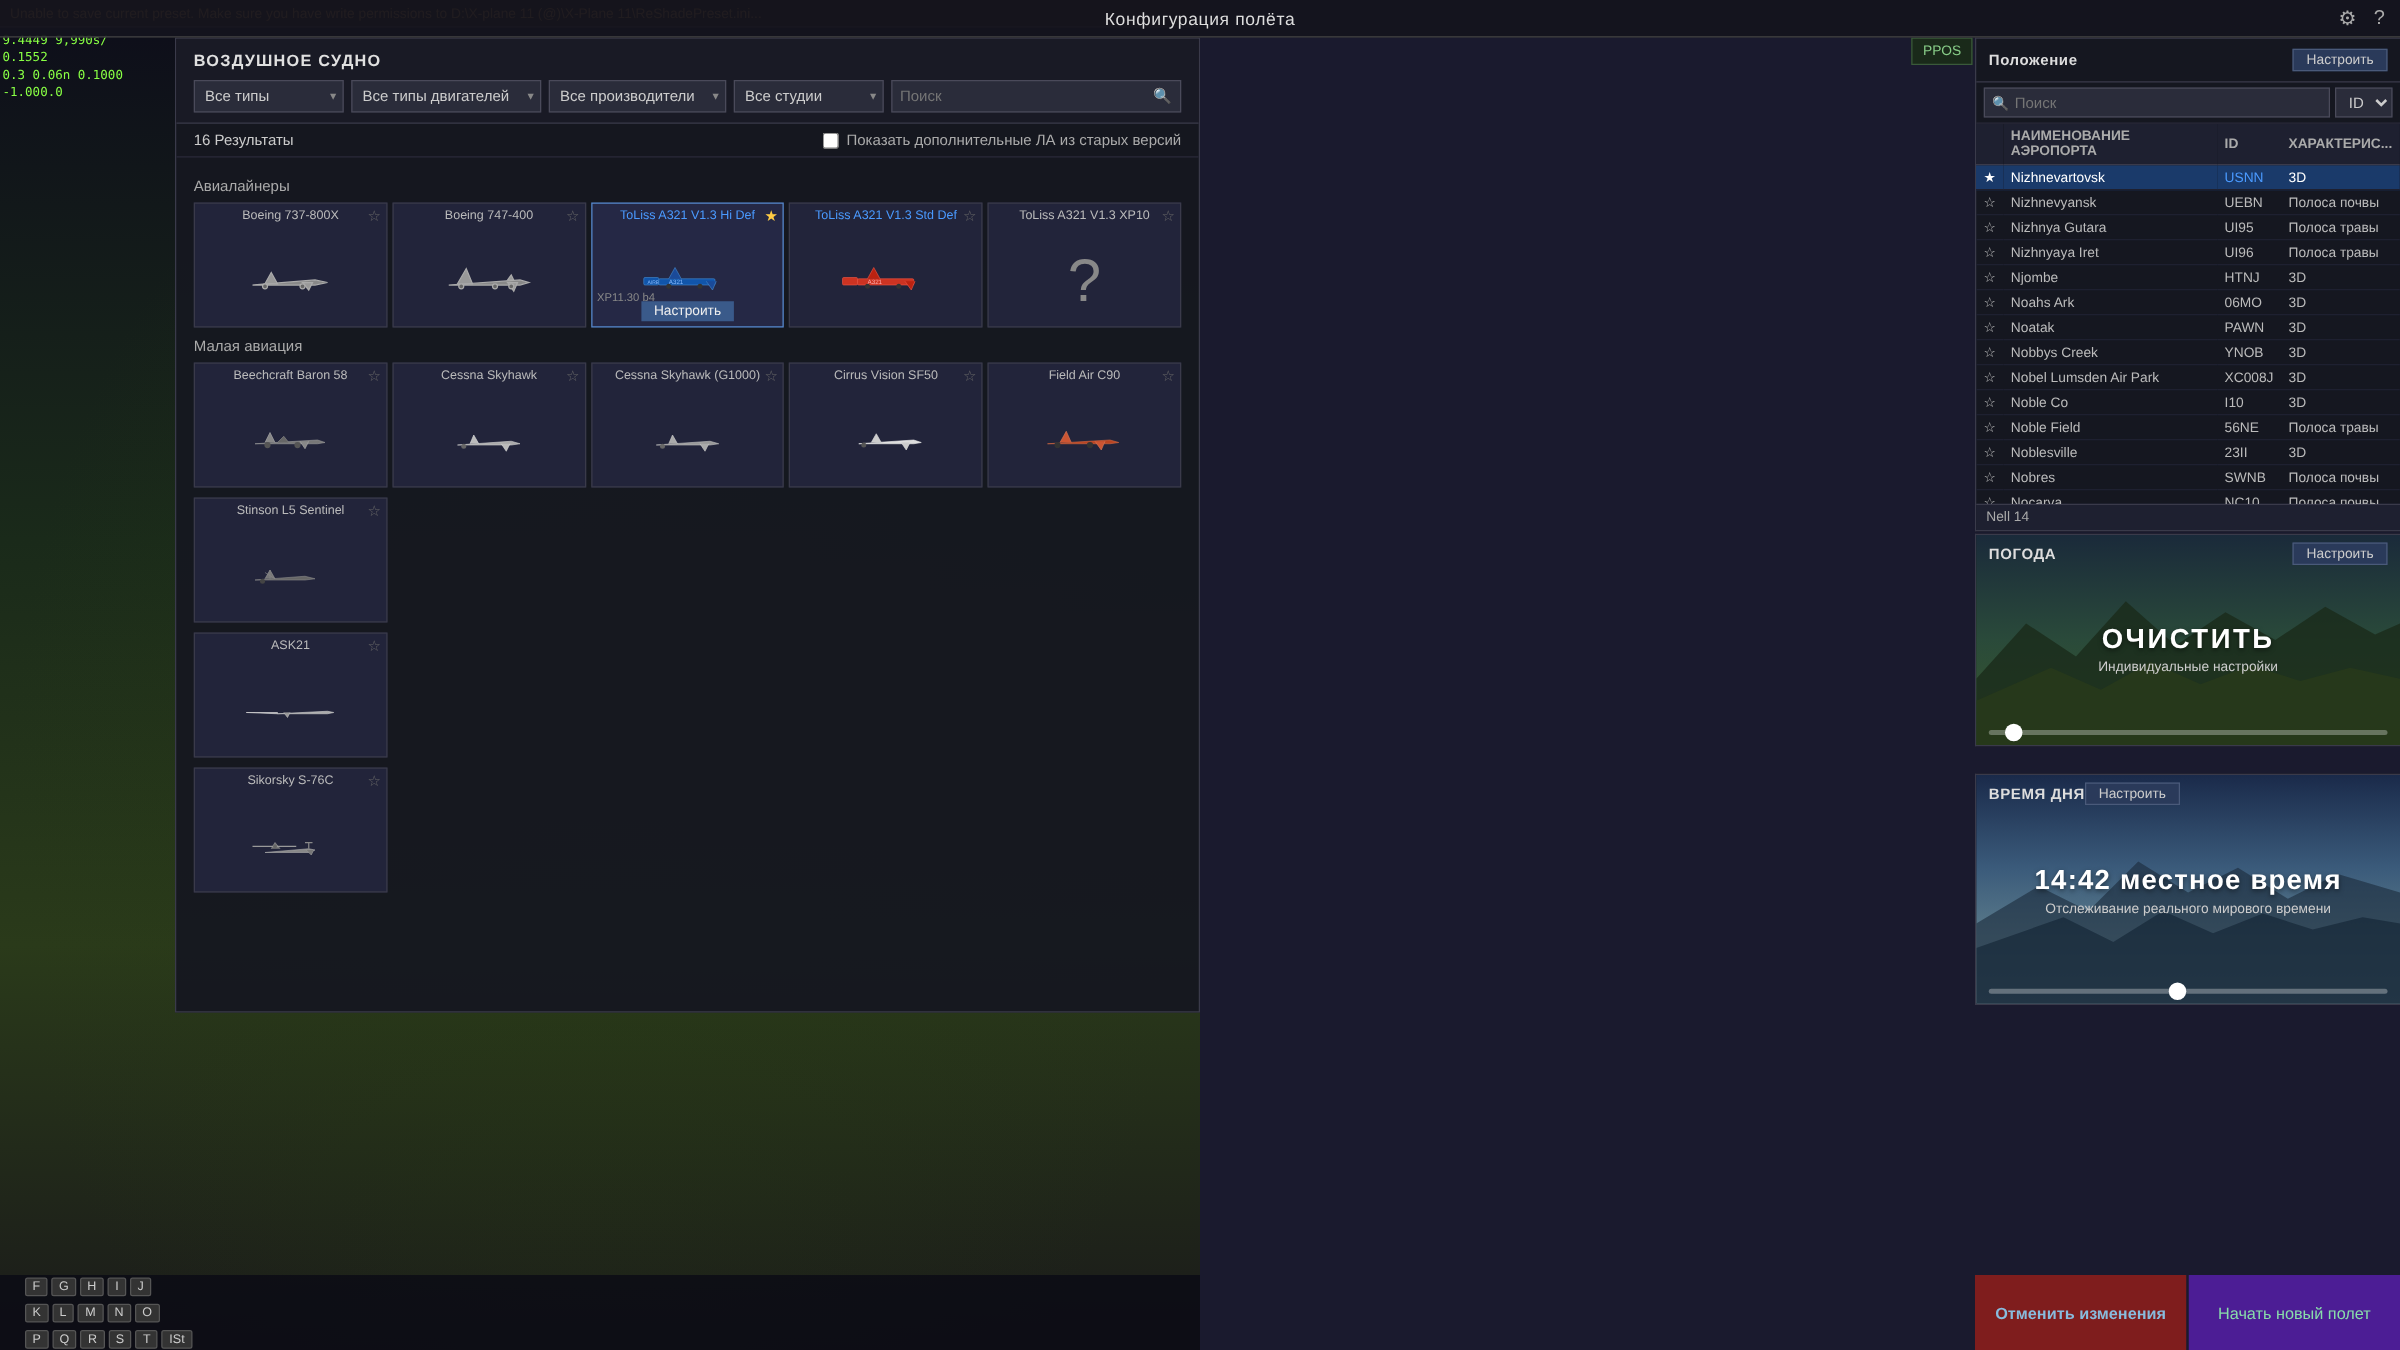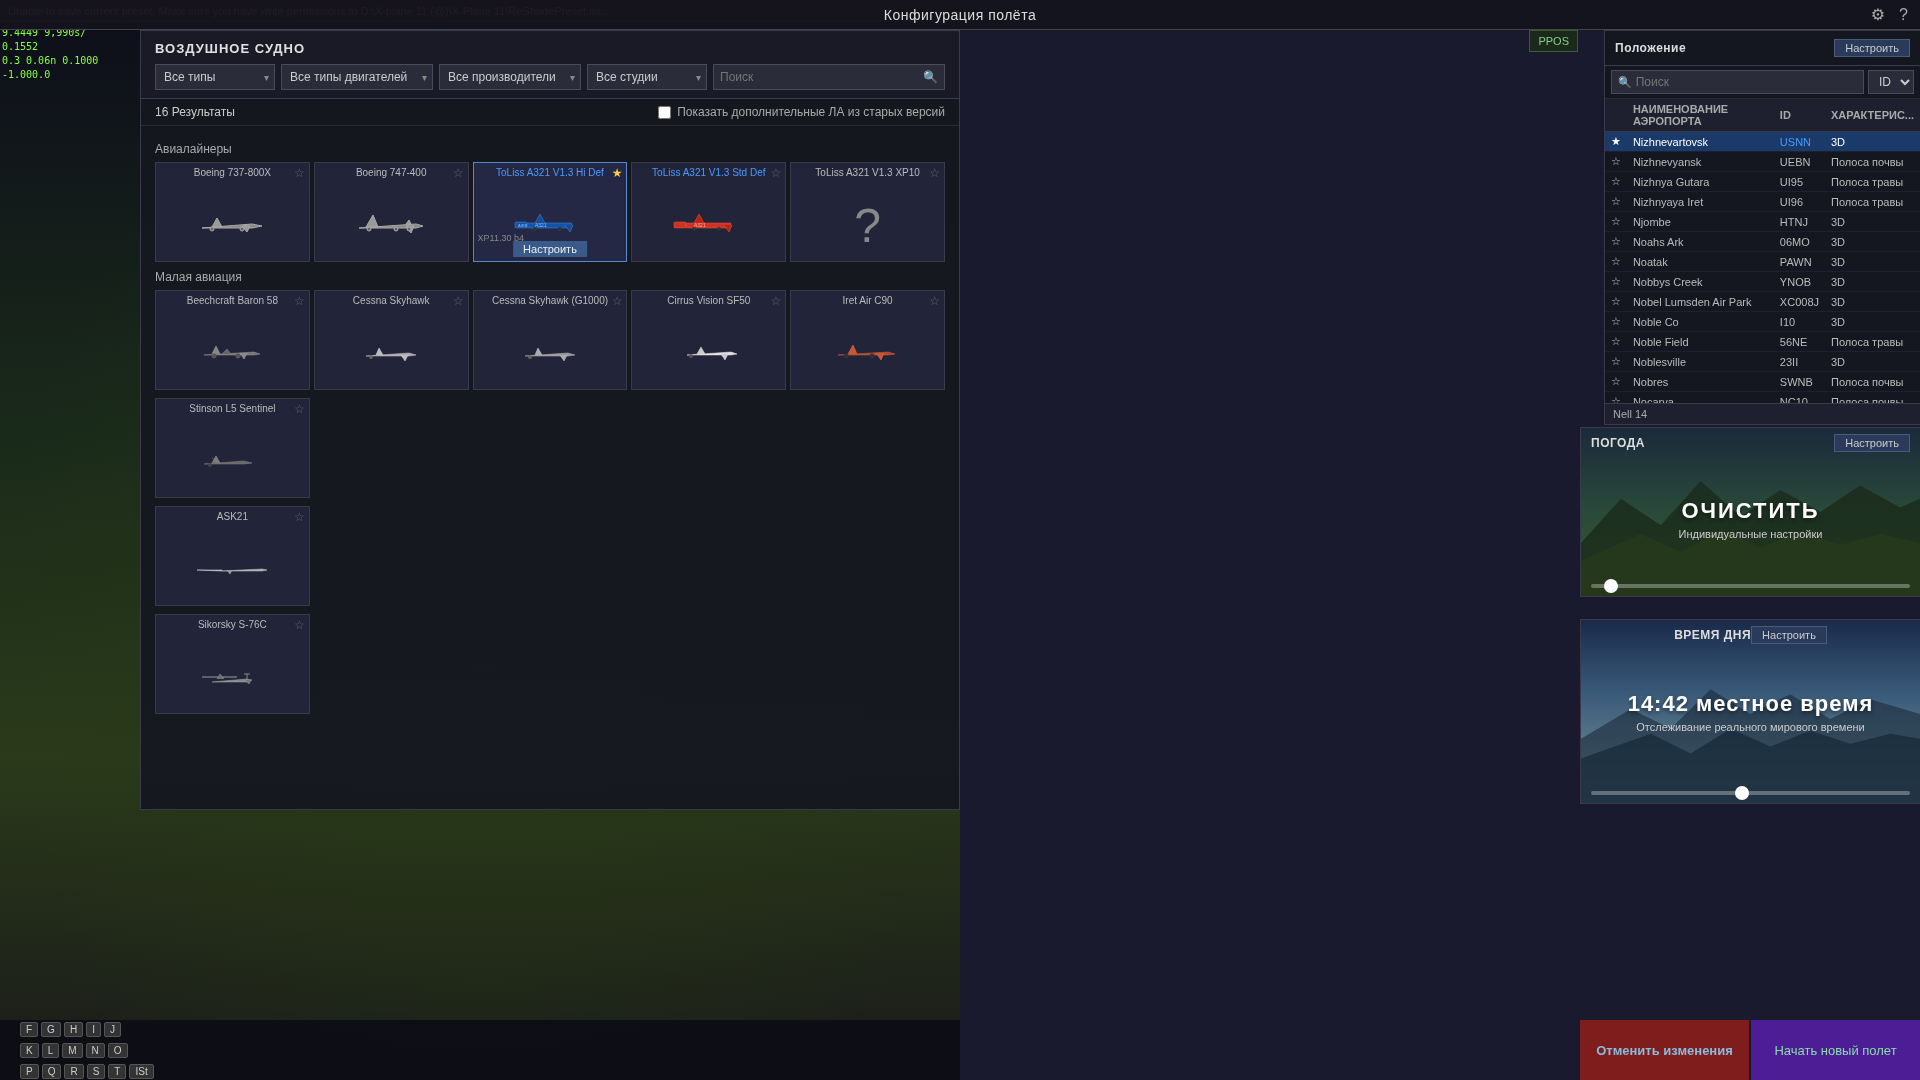--- a/index.html
+++ b/index.html
@@ -319,21 +319,21 @@
       left: 4px;
       font-size: 9px;
       color: #888;
     }
 
     
     .position-panel {
       position: absolute;
       top: 30px;
       right: 0;
-      width: 316px;
+      width: 340px;
       height: 395px;
       background: rgba(22,24,32,0.97);
       border: 1px solid #3a3a4a;
       border-right: none;
       z-index: 150;
       display: flex;
       flex-direction: column;
     }
 
     .pos-header {
@@ -566,21 +566,21 @@
       border-right: none;
       z-index: 150;
       display: flex;
       flex-direction: column;
       overflow: hidden;
     }
 
     .time-header {
       display: flex;
       align-items: center;
-      justify-content: center;
+      justify-content: flex-start;
       padding: 6px 10px;
       position: absolute;
       top: 0;
       left: 0;
       right: 0;
       z-index: 2;
     }
 
     .time-title {
       color: #ddd;
@@ -910,21 +910,21 @@
             <path d="M18,27 L62,24 L68,26 L62,27 Z" fill="#ddd" stroke="#eee" stroke-width="0.5"></path>
             <path d="M28,26 L32,19 L36,26" fill="#ccc" stroke="#ddd" stroke-width="0.5"></path>
             <path d="M52,26 L56,32 L59,26" fill="#ccc" stroke="#ddd" stroke-width="0.5"></path>
             <circle cx="22" cy="28" r="2" fill="#555"></circle>
           </svg>
         </div>
       </div>
 
       <div class="aircraft-card">
         <span class="star-icon">☆</span>
-        <div class="aircraft-card-name">Iret Air C90</div>
+        <div class="aircraft-card-name">Field Air C90</div>
         <div class="aircraft-card-img">
           <svg class="aircraft-svg" viewBox="0 0 80 50">
             <path d="M10,27 L60,24 L67,26 L60,27 Z" fill="#bb4422" stroke="#cc6644" stroke-width="0.5"></path>
             <path d="M20,26 L25,17 L29,26" fill="#cc5533" stroke="#dd7755" stroke-width="0.5"></path>
             <path d="M48,25 L53,32 L56,25" fill="#cc5533" stroke="#dd7755" stroke-width="0.5"></path>
             <circle cx="18" cy="28" r="2.5" fill="#333"></circle>
             <circle cx="44" cy="28" r="2.5" fill="#333"></circle>
           </svg>
         </div>
       </div>

